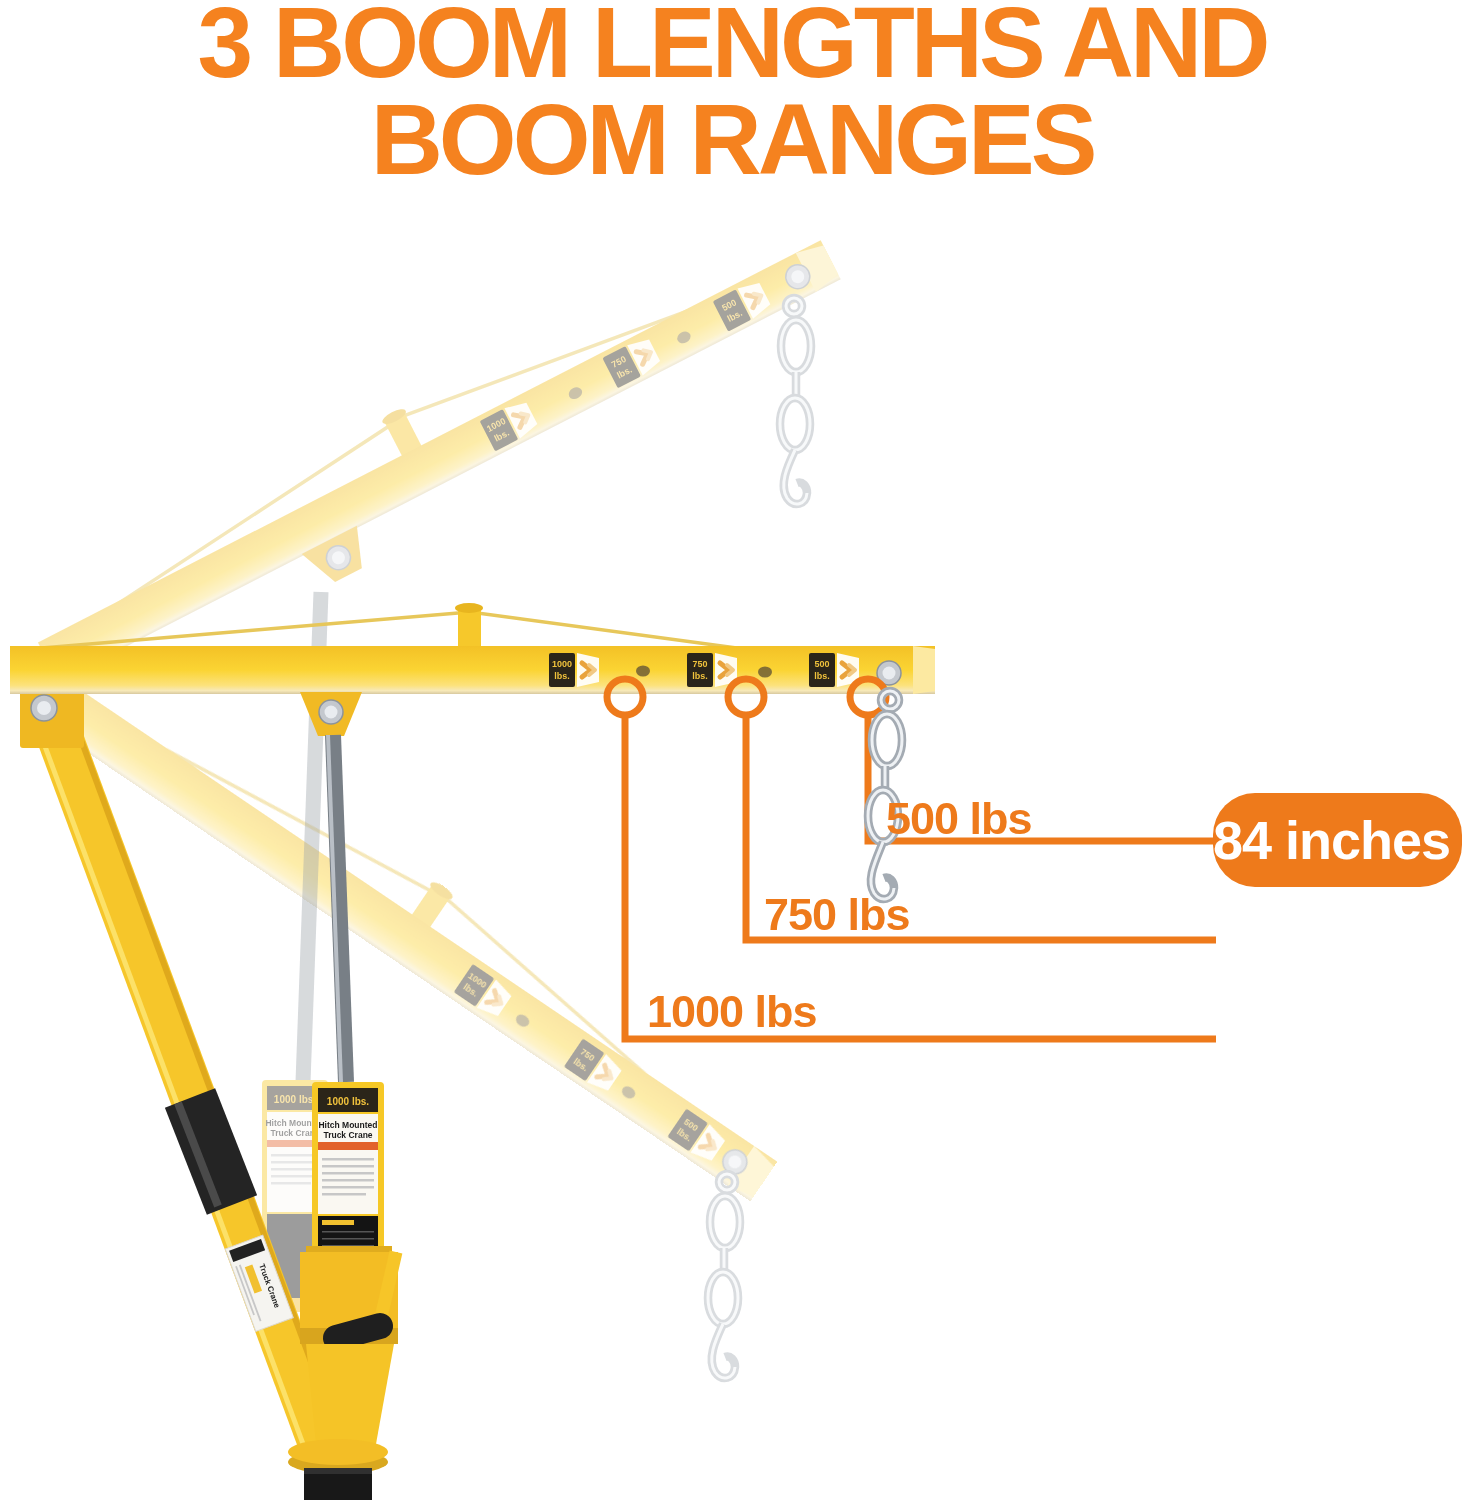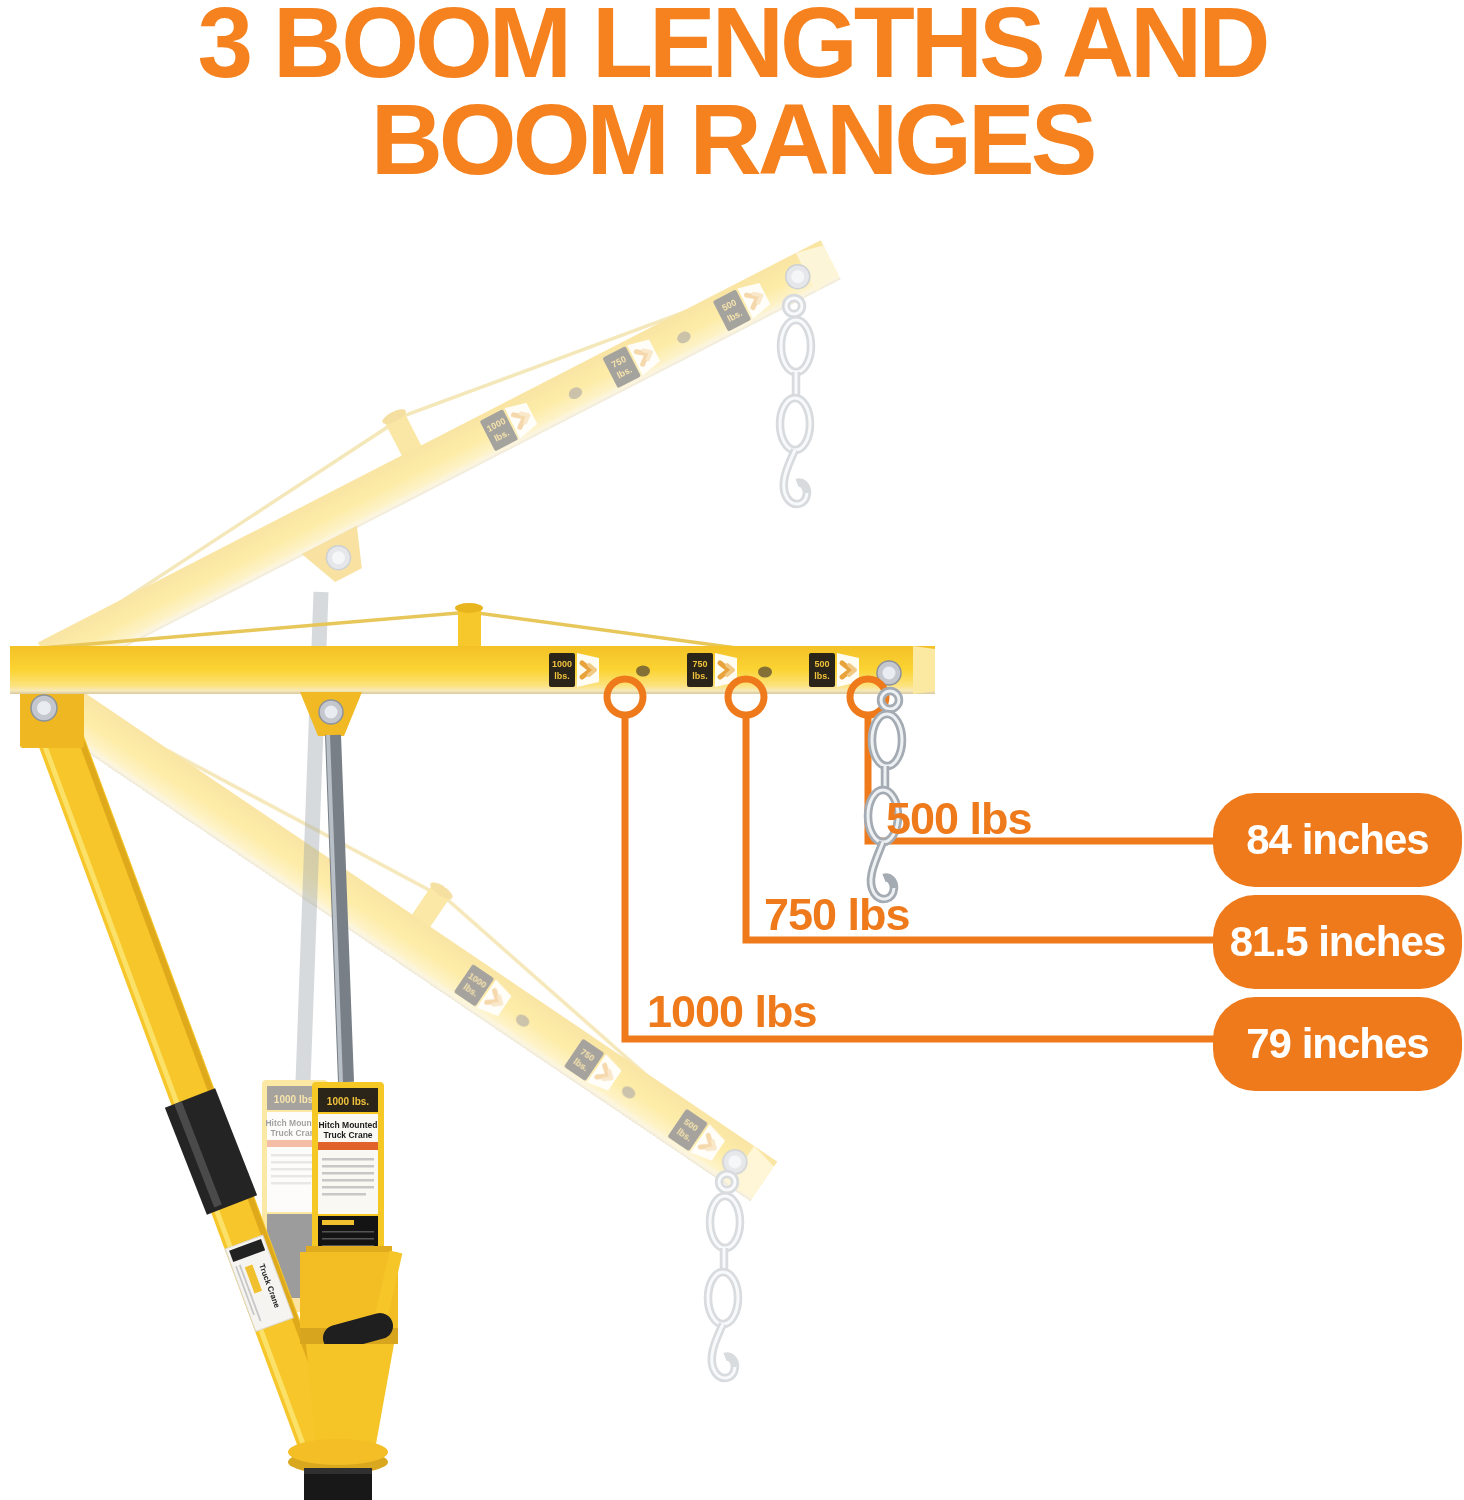--- a/index.html
+++ b/index.html
@@ -6,22 +6,22 @@
   #canvas{position:relative;width:1464px;height:1500px;background:#fff;overflow:hidden;
           font-family:"Liberation Sans",sans-serif;}
   #scene{position:absolute;left:0;top:0;}
   svg text{font-family:"Liberation Sans",sans-serif;}
   .title{position:absolute;left:0;top:-6px;width:100%;text-align:center;
          font-weight:700;font-size:100px;line-height:97px;letter-spacing:-4px;
          color:var(--title-orange);white-space:nowrap;}
   .callout-label{position:absolute;font-weight:700;font-size:45px;letter-spacing:-1px;
                  color:var(--accent-orange);white-space:nowrap;text-align:center;}
   .pill{position:absolute;left:1213px;width:249px;height:94px;border-radius:42px;
-        background:var(--accent-orange);color:#fff;font-weight:700;font-size:42px;
-        display:flex;align-items:center;justify-content:center;letter-spacing:-1px;}
+        background:var(--accent-orange);color:#fff;font-weight:700;font-size:54px;
+        display:flex;align-items:center;letter-spacing:-1px;}
   .tag-rect{fill:#2B2519;}
   .tag-txt{fill:#F0C23C;font-weight:700;text-anchor:middle;}
   .wedge{fill:#FFFFFF;opacity:.93;}
   .chev1{stroke:#E9A33C;stroke-width:5;fill:none;stroke-linecap:round;stroke-linejoin:round;}
   .chev2{stroke:#F2C983;stroke-width:4;fill:none;stroke-linecap:round;stroke-linejoin:round;}
   .cable{fill:none;stroke:#E7C75A;stroke-width:3.5;}
   .hole{fill:#6E5E35;opacity:.85;}
   .cho{fill:none;stroke:#A4ABB3;stroke-width:8.5;}
   .chi{fill:none;stroke:#EEF1F4;stroke-width:3;}
   .ghost{opacity:.42;}
@@ -305,20 +305,14 @@
     <div>BOOM RANGES</div>
   </div>
 
   <div class="callout-label" style="left:886px;top:793px;">500 lbs</div>
   <div class="callout-label" style="left:764px;top:889px;">750 lbs</div>
   <div class="callout-label" style="left:647px;top:986px;">1000 lbs</div>
 
   <div class="pill" style="top:793px;">
     <span>84 inches</span>
   </div>
-  <div class="pill" style="top:895px;">
-    <span>81.5 inches</span>
-  </div>
-  <div class="pill" style="top:997px;">
-    <span>79 inches</span>
-  </div>
 
 </div>
 
 </body></html>

